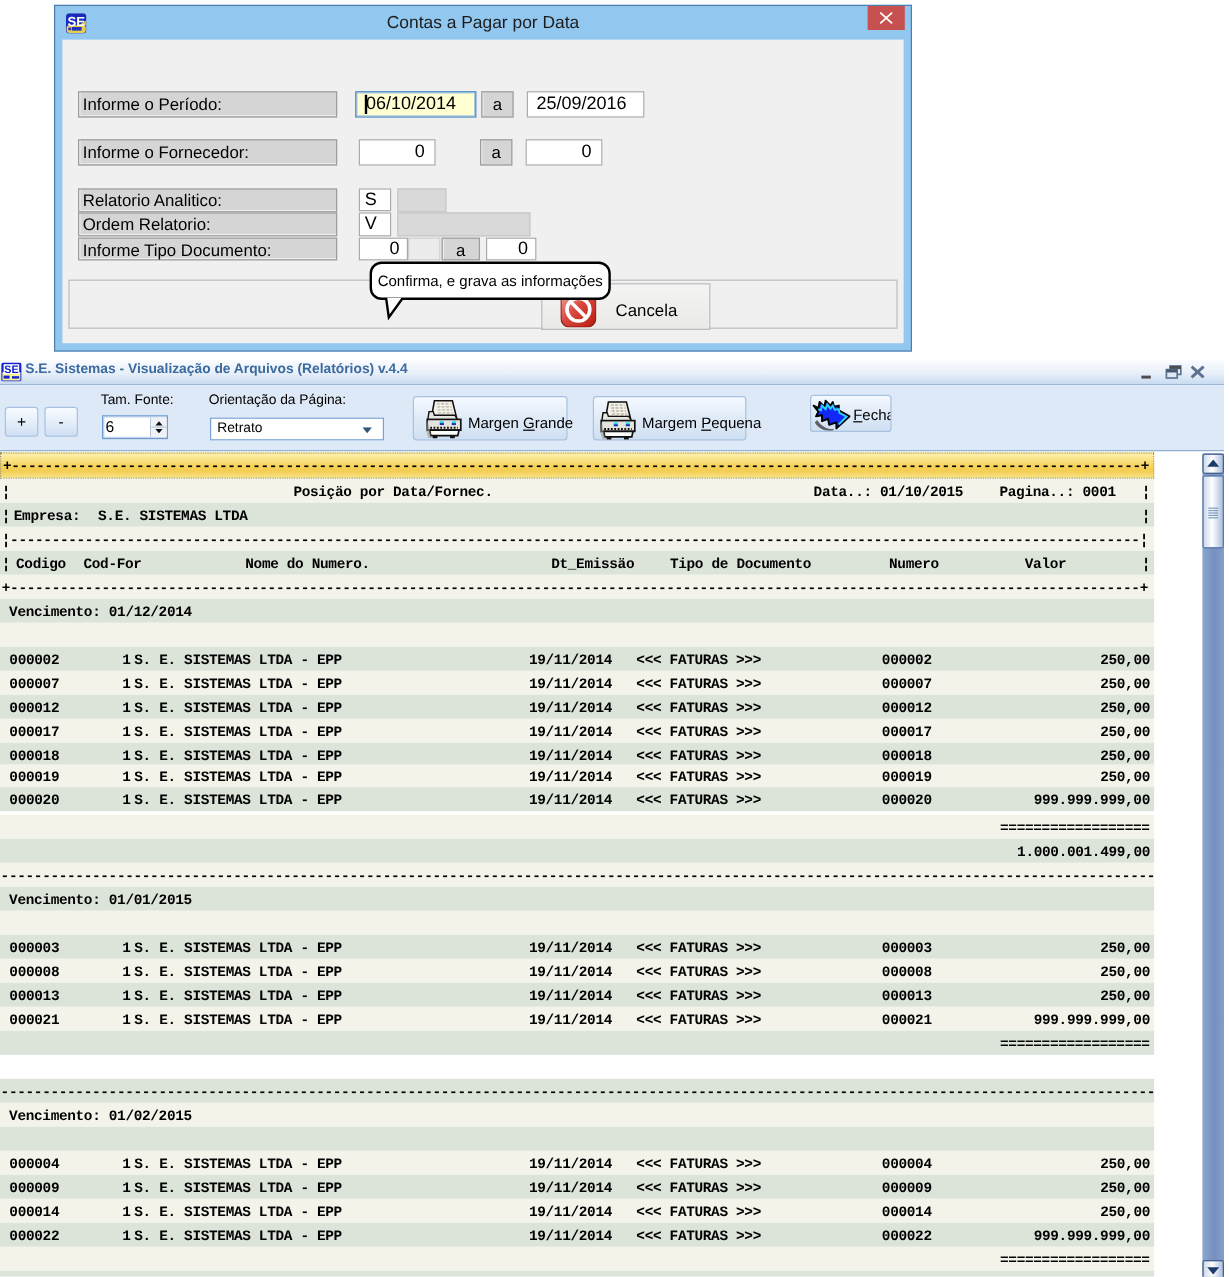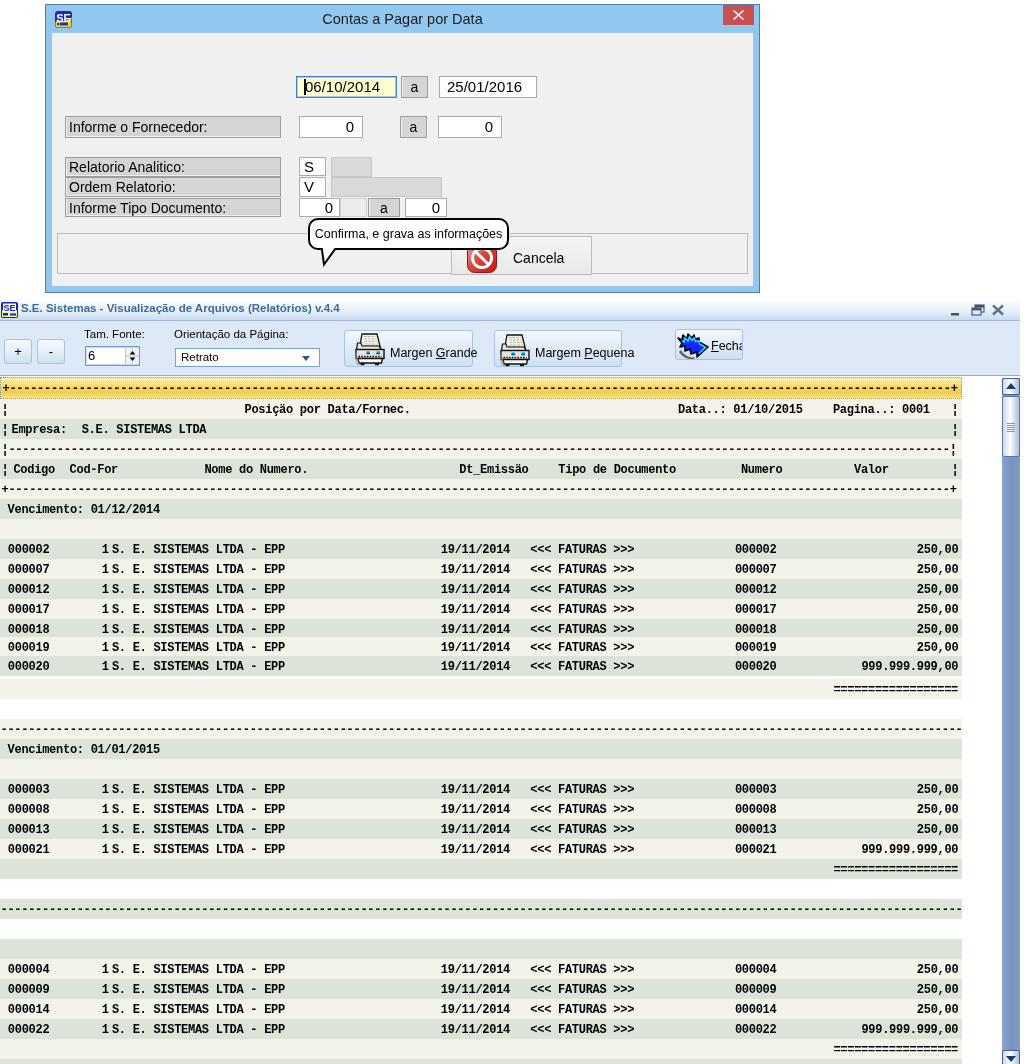--- a/index.html
+++ b/index.html
@@ -70,24 +70,25 @@
    <polygon points="11,10 16.5,6 16.5,10" fill="#e8cc50"></polygon>
    <text x="8.5" y="10.5" font-size="11" font-weight="bold" fill="#fff" text-anchor="middle" font-family="Liberation Sans">SE</text>
    <rect x="5" y="11.5" width="8" height="3" fill="#2233bb"></rect>
       <rect x="2" y="12" width="2.4" height="2.2" fill="#2233bb"></rect>
  </svg>
  <div id="dlgx"><svg width="11" height="10" viewBox="0 0 11 10">
         <path d="M1 0 L5.5 4 L10 0 L11 1 L6.5 5 L11 9 L10 10 L5.5 6 L1 10 L0 9 L4.5 5 L0 1 Z" fill="#fff"></path>
       </svg></div>
  <div id="dcl">
 
+  <div class="lab" style="top:43px;height:22px;line-height:21px">Informe o Período:</div>
   <div class="fld" style="left:244px;top:43px;width:101px;height:22px;background:#ffffd2;border:1px solid #3f81c9;box-shadow:inset 0 0 0 1px #a8cbea;line-height:20px;padding-left:8px">06/10/2014</div>
   <div class="abs" style="left:252px;top:46px;width:1.5px;height:16px;background:#000"></div>
   <div class="gfld" style="left:349px;top:43px;width:27px;height:22px;line-height:21px">a</div>
-  <div class="fld" style="left:387px;top:43px;width:98px;height:22px;line-height:20px;padding-left:7px">25/01/2016</div>
+  <div class="fld" style="left:387px;top:43px;width:98px;height:22px;line-height:20px;padding-left:7px">25/09/2016</div>
 
   <div class="lab" style="top:83px;height:22px;line-height:21px">Informe o Fornecedor:</div>
   <div class="fld r" style="left:247px;top:83px;width:64px;height:22px;line-height:20px;padding-right:8px">0</div>
   <div class="gfld" style="left:348px;top:83px;width:27px;height:22px;line-height:21px">a</div>
   <div class="fld r" style="left:386px;top:83px;width:64px;height:22px;line-height:20px;padding-right:8px">0</div>
 
   <div class="lab" style="top:124px;height:20px;line-height:19px">Relatorio Analitico:</div>
   <div class="fld" style="left:247px;top:124px;width:27px;height:19px;line-height:17px;padding-left:4px">S</div>
   <div class="gbox" style="left:279px;top:124px;width:41px;height:20px"></div>
   <div class="lab" style="top:144px;height:20px;line-height:19px">Ordem Relatorio:</div>
@@ -329,20 +330,23 @@
         <s style="left:101.8px">1</s>
         <s style="left:111.9px">S. E. SISTEMAS LTDA - EPP</s>
         <s style="left:440.8px">19/11/2014</s>
         <s style="left:530.3px">&lt;&lt;&lt; FATURAS &gt;&gt;&gt;</s>
         <s style="left:734.9px">000020</s>
         <s style="left:861.4px">999.999.999,00</s>
       </div>
 <div class="rr c" style="top:303px">
         <s style="left:833.4px">==================</s>
       </div>
+<div class="rr g" style="top:323px">
+        <s style="left:847.6px">1.000.001.499,00</s>
+      </div>
 <div class="rr c" style="top:343px">
         <s style="left:0.5px">-------------------------------------------------------------------------------------------------------------------------------------------</s>
       </div>
 <div class="rr g" style="top:363px">
         <s style="left:7.6px">Vencimento: 01/01/2015</s>
       </div>
 <div class="rr c" style="top:383px"></div>
 <div class="rr g" style="top:403px">
         <s style="left:7.8px">000003</s>
         <s style="left:101.8px">1</s>
@@ -377,20 +381,23 @@
         <s style="left:440.8px">19/11/2014</s>
         <s style="left:530.3px">&lt;&lt;&lt; FATURAS &gt;&gt;&gt;</s>
         <s style="left:734.9px">000021</s>
         <s style="left:861.4px">999.999.999,00</s>
       </div>
 <div class="rr g" style="top:483px">
         <s style="left:833.4px">==================</s>
       </div>
 <div class="rr g" style="top:523px">
         <s style="left:0.5px">-------------------------------------------------------------------------------------------------------------------------------------------</s>
+      </div>
+<div class="rr c" style="top:543px">
+        <s style="left:7.6px">Vencimento: 01/02/2015</s>
       </div>
 <div class="rr g" style="top:563px"></div>
 <div class="rr c" style="top:583px">
         <s style="left:7.8px">000004</s>
         <s style="left:101.8px">1</s>
         <s style="left:111.9px">S. E. SISTEMAS LTDA - EPP</s>
         <s style="left:440.8px">19/11/2014</s>
         <s style="left:530.3px">&lt;&lt;&lt; FATURAS &gt;&gt;&gt;</s>
         <s style="left:734.9px">000004</s>
         <s style="left:916.8px">250,00</s>

